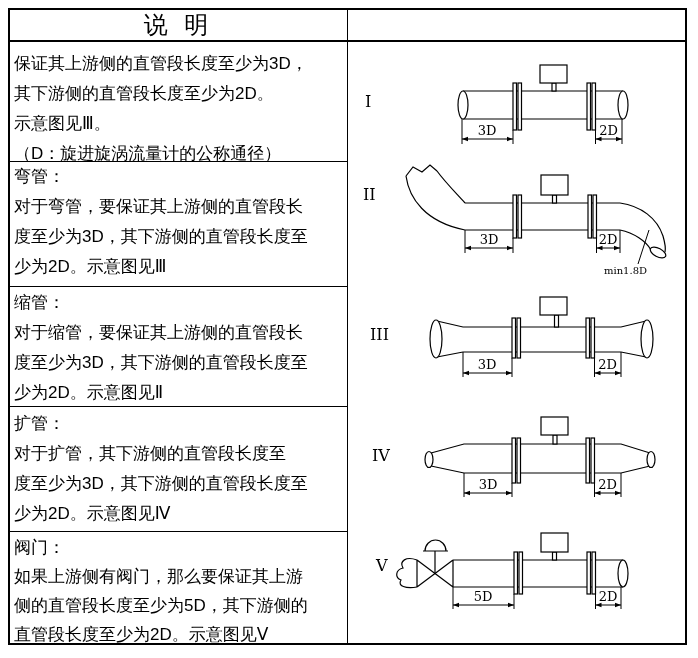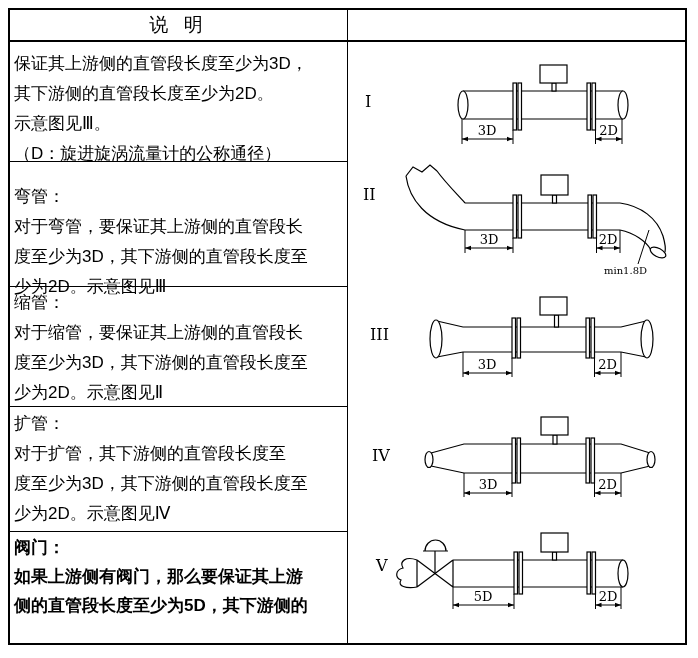--- a/index.html
+++ b/index.html
@@ -5,24 +5,24 @@
   html,body{margin:0;padding:0;background:#fff;}
   body{width:698px;height:658px;position:relative;overflow:hidden;
        font-family:"Liberation Sans","DejaVu Sans",sans-serif;color:#000;}
   .table{position:absolute;left:8px;top:8px;width:679px;height:637px;
          border:2px solid #000;box-sizing:border-box;background:#fff;}
   .hline,.vline{position:absolute;background:#000;}
   .col-divider{left:337px;top:0;width:1px;height:633px;}
   .header-line{left:0;top:30px;width:675px;height:2px;}
   .row-line{left:0;width:337px;height:1px;}
   .header-cell{position:absolute;left:0;top:0;width:337px;height:36px;
-               text-align:center;font-size:19px;line-height:29px;letter-spacing:5px;}
+               text-align:center;font-size:24px;line-height:29px;letter-spacing:5px;}
   .text-row{position:absolute;left:4px;width:331px;font-size:17px;}
   .tl{line-height:30px;white-space:nowrap;}
-  .row5 .tl{line-height:29px;font-weight:bold;}
+  .row5 .tl{line-height:29px;}
   svg{position:absolute;overflow:visible;}
   .s{stroke:#000;fill:none;stroke-width:1.2;}
   .sw{stroke:#000;fill:#fff;stroke-width:1.2;}
   .d{stroke:#000;fill:none;stroke-width:1;}
   .ar{fill:#000;stroke:none;}
   .dimtxt{font-family:"DejaVu Serif",serif;font-size:13px;fill:#000;}
   .num{font-family:"DejaVu Serif",serif;font-size:16px;fill:#000;}
   .note{font-family:"DejaVu Serif",serif;font-size:10px;fill:#000;}
 </style>
 </head>
@@ -38,21 +38,21 @@
   <div class="hline row-line" style="top:521px"></div>
 
   <div class="header-cell">说 明</div>
 
   <div class="text-row" style="top:39px">
     <div class="tl">保证其上游侧的直管段长度至少为3D，</div>
     <div class="tl">其下游侧的直管段长度至少为2D。</div>
     <div class="tl">示意图见Ⅲ。</div>
     <div class="tl">（D：旋进旋涡流量计的公称通径）</div>
   </div>
-  <div class="text-row" style="top:172px">
+  <div class="text-row" style="top:152px">
     <div class="tl">弯管：</div>
     <div class="tl">对于弯管，要保证其上游侧的直管段长</div>
     <div class="tl">度至少为3D，其下游侧的直管段长度至</div>
     <div class="tl">少为2D。示意图见Ⅲ</div>
   </div>
   <div class="text-row" style="top:278px">
     <div class="tl">缩管：</div>
     <div class="tl">对于缩管，要保证其上游侧的直管段长</div>
     <div class="tl">度至少为3D，其下游侧的直管段长度至</div>
     <div class="tl">少为2D。示意图见Ⅱ</div>
@@ -60,20 +60,21 @@
   <div class="text-row" style="top:399px">
     <div class="tl">扩管：</div>
     <div class="tl">对于扩管，其下游侧的直管段长度至</div>
     <div class="tl">度至少为3D，其下游侧的直管段长度至</div>
     <div class="tl">少为2D。示意图见Ⅳ</div>
   </div>
   <div class="text-row row5" style="top:523px">
     <div class="tl">阀门：</div>
     <div class="tl">如果上游侧有阀门，那么要保证其上游</div>
     <div class="tl">侧的直管段长度至少为5D，其下游侧的</div>
+    <div class="tl">直管段长度至少为2D。示意图见Ⅴ</div>
   </div>
 
   <svg style="left:339px;top:40px" width="335" height="102" viewBox="0 0 335 102">
     <text class="num" x="16" y="57">I</text>
     <path class="s" d="M114,41 H274 M114,69 H274"></path>
     <ellipse class="sw" cx="114" cy="55" rx="5" ry="14"></ellipse>
     <ellipse class="sw" cx="274" cy="55" rx="5" ry="14"></ellipse>
     <g>
       <rect class="sw" x="164" y="33" width="3.5" height="47"></rect>
         <rect class="sw" x="169" y="33" width="3.5" height="47"></rect>

